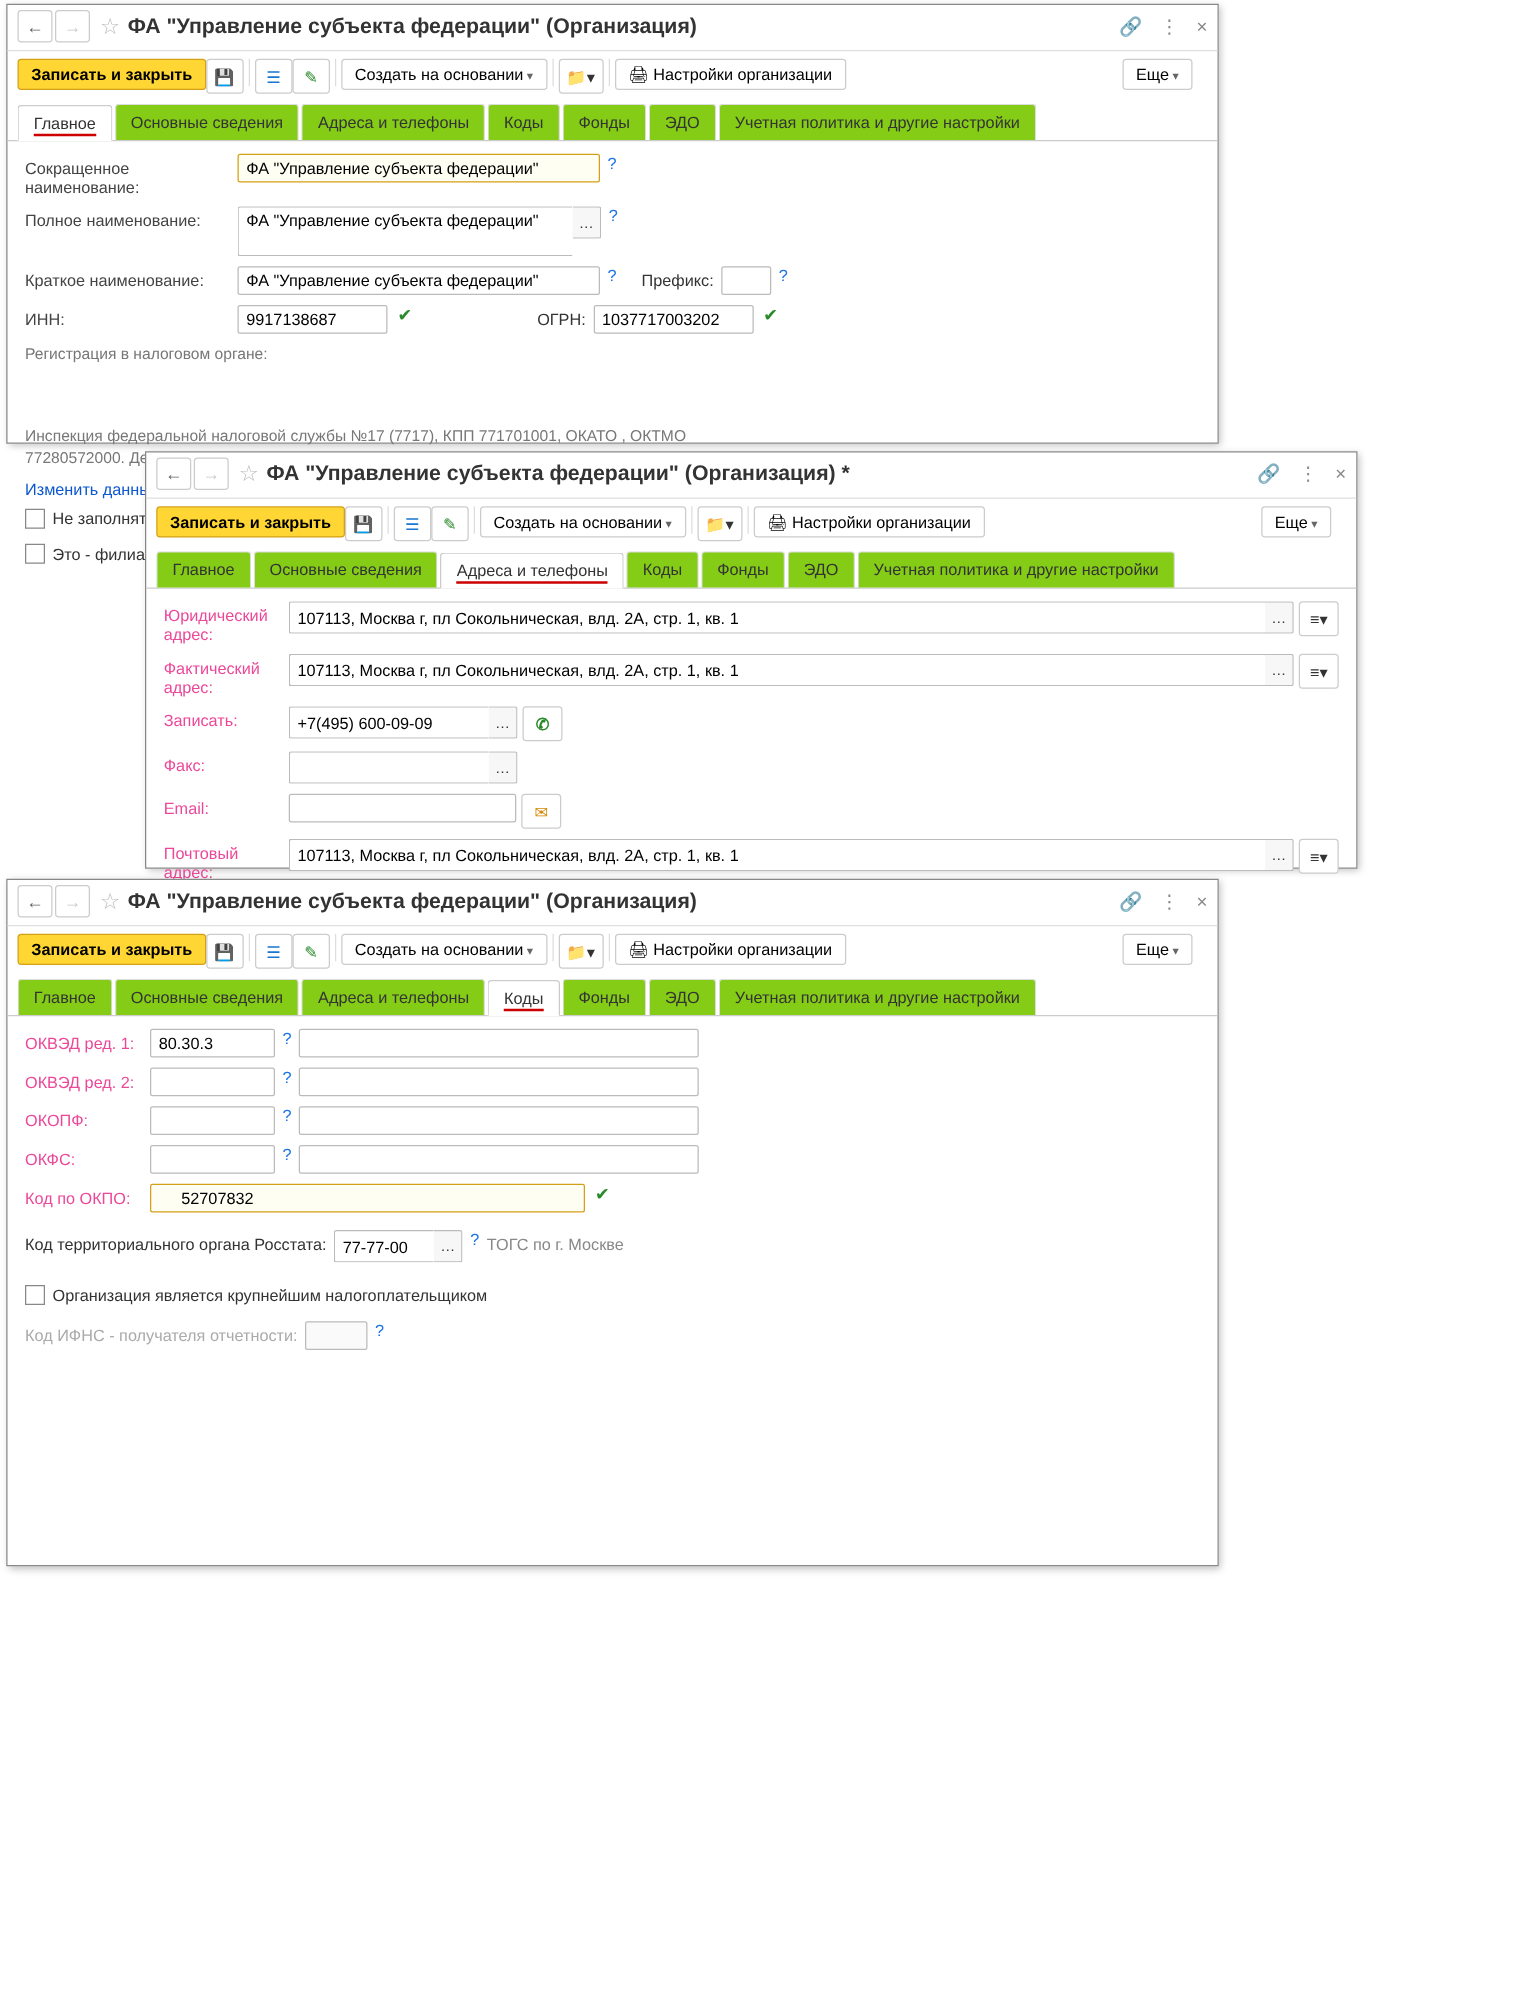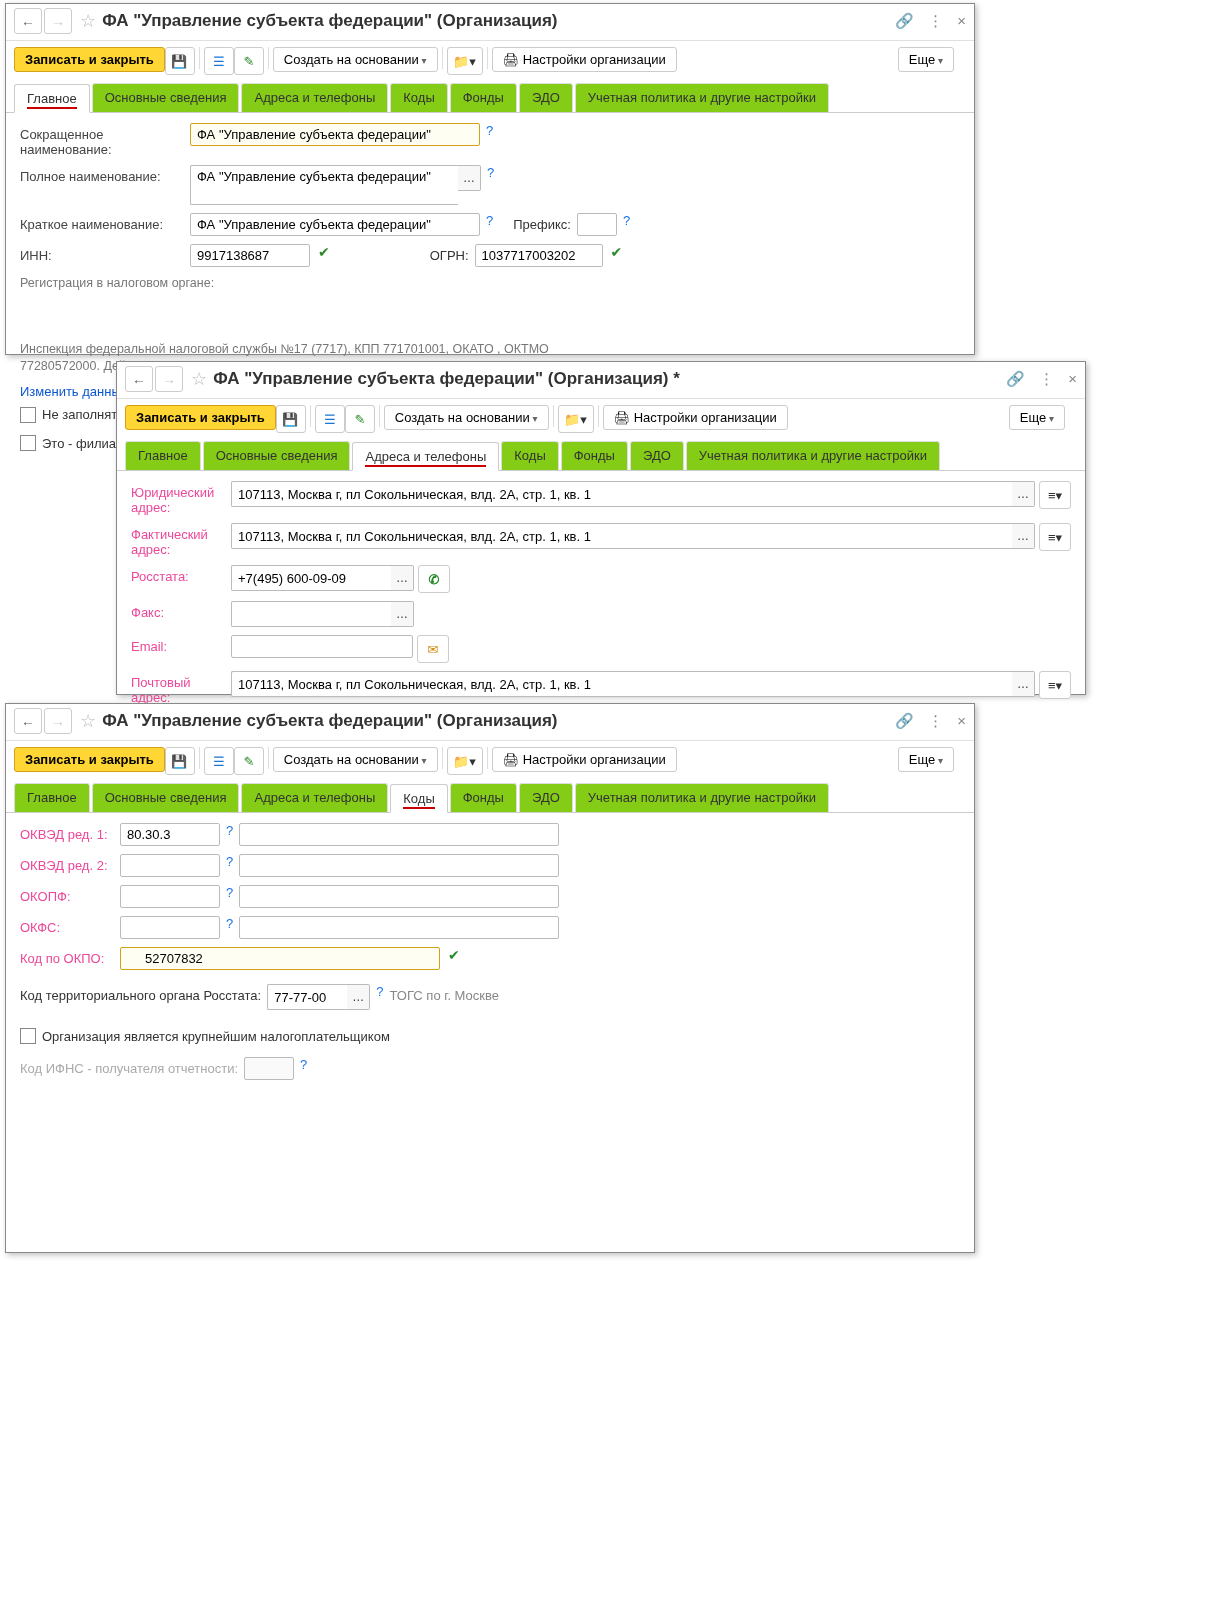--- a/index.html
+++ b/index.html
@@ -229,21 +229,21 @@
     </div>
     <div class="row">
       <div class="lbl-narrow">Фактический адрес:</div>
       <div class="input-wrap" style="flex:1;">
         <input class="txt" style="flex: 1 1 0%;" value="107113, Москва г, пл Сокольническая, влд. 2А, стр. 1, кв. 1">
         <div class="input-ellipsis">…</div>
       </div>
       <div class="small-btn">≡▾</div>
     </div>
     <div class="row">
-      <div class="lbl-narrow">Росстата:</div>
+      <div class="lbl-narrow">Записать:</div>
       <div class="input-wrap">
         <input class="txt" style="width: 160px;" value="+7(495) 600-09-09">
         <div class="input-ellipsis">…</div>
       </div>
       <div class="small-btn green-phone">✆</div>
     </div>
     <div class="row">
       <div class="lbl-narrow">Факс:</div>
       <div class="input-wrap">
         <input class="txt" style="width: 160px;">
@@ -331,21 +331,21 @@
       <input class="txt" style="width: 320px; margin-left: 6px;">
     </div>
     <div class="row">
       <div class="lbl-narrow">ОКФС:</div>
       <input class="txt" style="width: 100px;">
       <span class="q">?</span>
       <input class="txt" style="width: 320px; margin-left: 6px;">
     </div>
     <div class="row">
       <div class="lbl-narrow">Код по ОКПО:</div>
-      <input class="txt highlight" style="width: 320px; padding-left: 24px;" value="52707832">
+      <input class="txt highlight" style="width: 348px; padding-left: 24px;" value="52707832">
       <span style="margin-left:8px;" class="chk-green"></span>
     </div>
     <div class="row" style="margin-top:14px;">
       <div style="padding-top:4px;margin-right:6px;">Код территориального органа Росстата:</div>
       <div class="input-wrap">
         <input class="txt" style="width: 80px;" value="77-77-00">
         <div class="input-ellipsis">…</div>
       </div>
       <span class="q">?</span>
       <span class="status-grey" style="margin-left:6px;padding-top:4px;">ТОГС по г. Москве</span>

